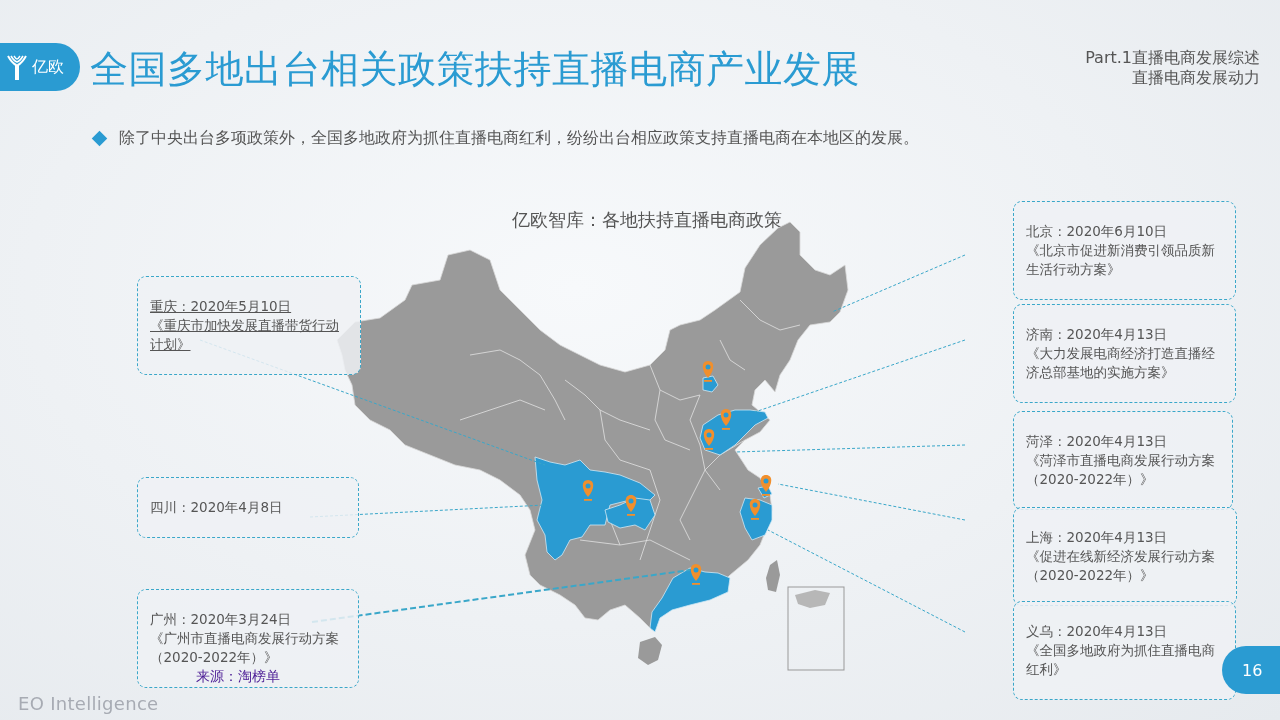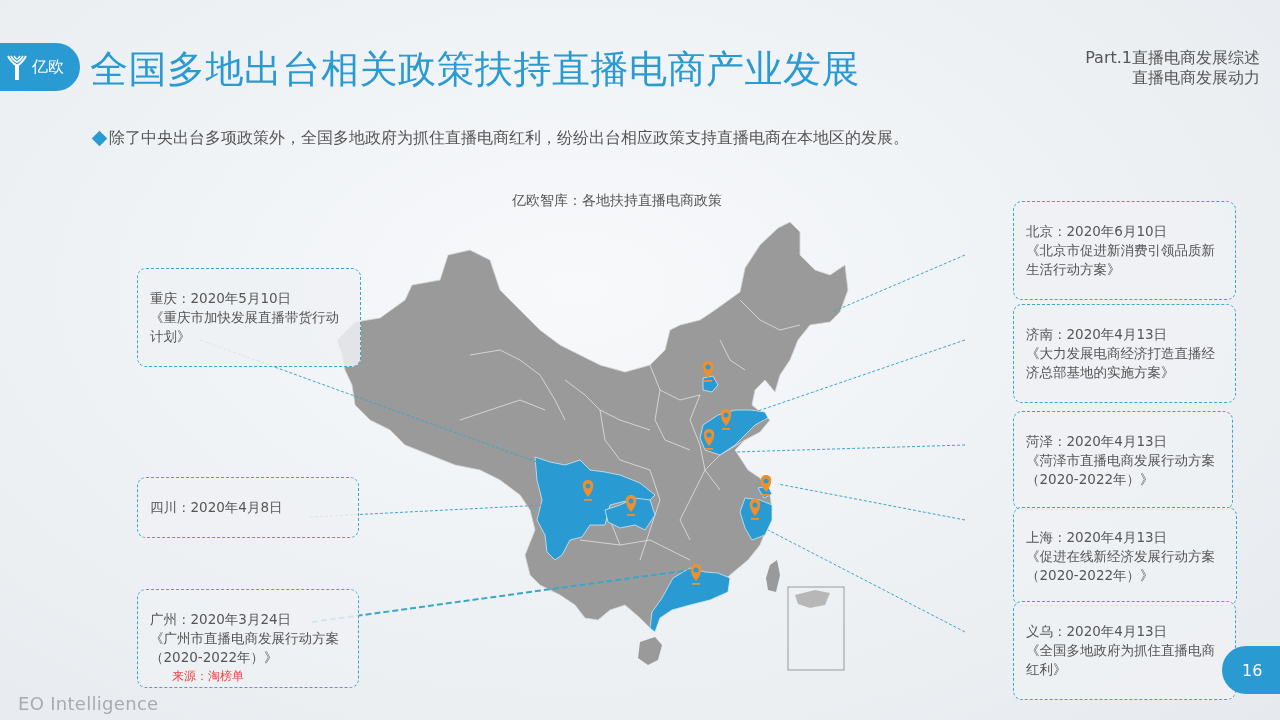--- a/index.html
+++ b/index.html
@@ -19,40 +19,40 @@
   .logo-text { color:#fff; font-size:16px; letter-spacing:0px; }
   .page-title {
     position:absolute; left:90px; top:44px;
     font-size:38px; color:#2a9bd2; letter-spacing:0.5px; white-space:nowrap;
   }
   .part-label {
     position:absolute; right:20px; top:48px; text-align:right;
     font-size:16px; color:#555; line-height:20px;
   }
   .bullet-row {
-    position:absolute; left:90px; top:128px; display:flex; align-items:center; 
+    position:absolute; left:90px; top:128px; display:flex; align-items:center; gap:10px;
     font-size:16px; color:#555; white-space:nowrap;
   }
   .diamond { width:11px; height:11px; background:#2a9bd2; transform:rotate(45deg); margin:0 4px; }
   .map-caption {
-    position:absolute; left:512px; top:192px; font-size:14px; color:#555; white-space:nowrap;font-family:Liberation Serif, serif;
+    position:absolute; left:512px; top:208px; font-size:18px; color:#555; white-space:nowrap;font-family:Liberation Serif, serif;
   }
   .map-svg { position:absolute; left:0; top:0; width:1280px; height:720px; }
   .callout {
     position:absolute; border:1.2px dashed #3aa7c9; border-radius:9px;
     background:rgba(238,241,244,0.85); padding:20px 12px;
     font-size:13.5px; line-height:19px; color:#555;margin-left:48px;
   }
   .callout .date { display:block; white-space:nowrap; }
   .callout .doc { display:block; }
   .footer-brand {
     position:absolute; left:18px; top:665px; font-size:18px; color:#a7abb3; letter-spacing:0.3px;margin-top:28px;
   }
   .footer-source {
-    position:absolute; left:172px; top:668px; font-size:12px; color:#ef4444;
+    position:absolute; left:196px; top:668px; font-size:14px; color:#4c1d95;
   }
   .page-num {
     position:absolute; left:1222px; top:646px; width:80px; height:48px;
     background:#2a9bd2; border-radius:24px 0 0 24px;
     color:#fff; font-size:16px; display:flex; align-items:center; padding-left:20px;
   }
 </style>
 </head>
 <body>
 
@@ -177,21 +177,21 @@
         <rect x="-4" y="2" width="8" height="1.8" fill="#f18f2c"></rect>
     </g>
     <g transform="translate(696,581)">
       <path d="M0 0 C-7 -8 -7 -17 0 -17 C7 -17 7 -8 0 0 Z" fill="#f18f2c"></path>
         <circle cx="0" cy="-11" r="2.5" fill="#2a9bd2"></circle>
         <rect x="-4" y="2" width="8" height="1.8" fill="#f18f2c"></rect>
     </g>
   </g>
 </svg>
 
-<div class="callout" style="left:89px;top:268px;width:224px;">
+<div class="callout" style="left:89px;top:276px;width:224px;text-decoration:underline;">
   <span class="date">重庆：2020年5月10日</span>
   <span class="doc">《重庆市加快发展直播带货行动计划》</span>
 </div>
 <div class="callout" style="left:89px;top:477px;width:222px;">
   <span class="date">四川：2020年4月8日</span>
 </div>
 <div class="callout" style="left:89px;top:589px;width:222px;">
   <span class="date">广州：2020年3月24日</span>
   <span class="doc">《广州市直播电商发展行动方案（2020-2022年）》</span>
 </div>

